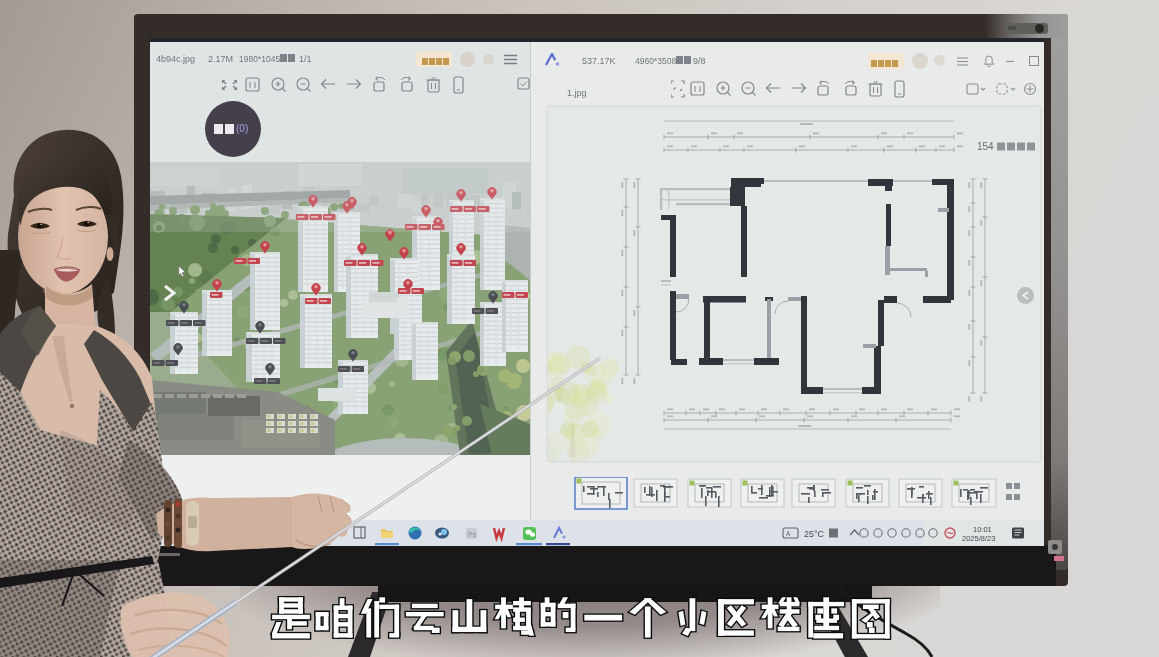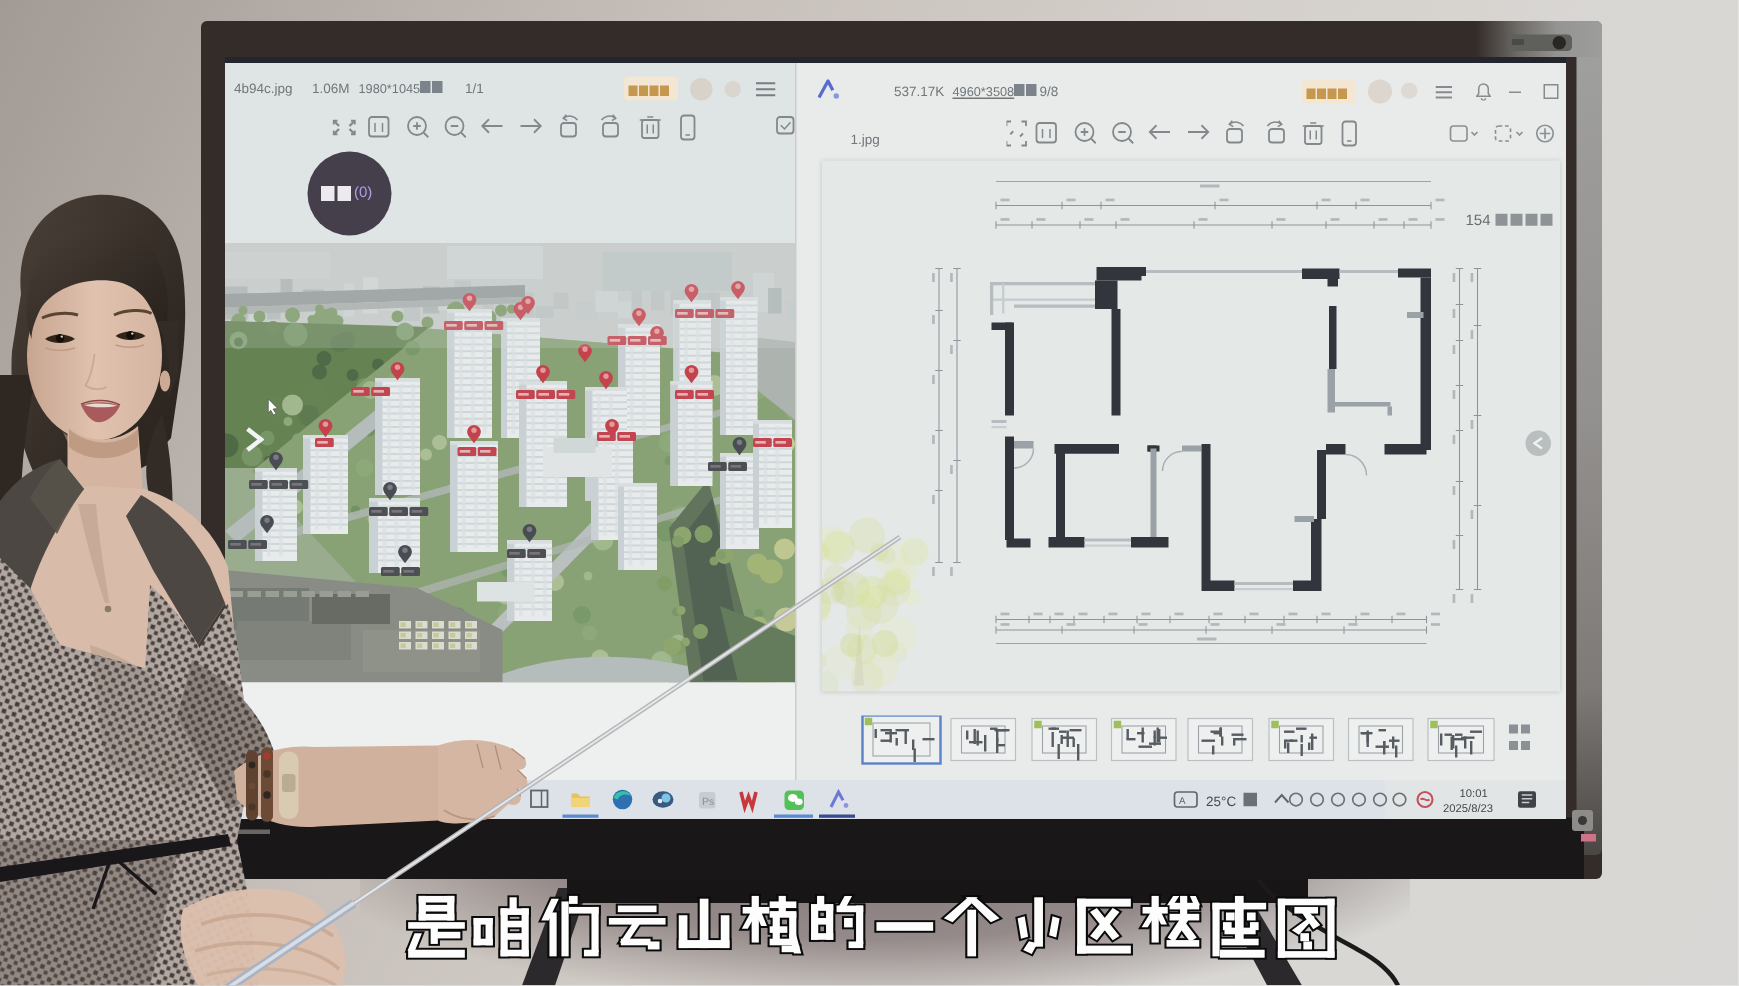--- a/index.html
+++ b/index.html
@@ -39,26 +39,26 @@
 <div class="abs" style="left:152px;top:553px;width:28px;height:3px;background:#6a6662;"></div>
 
 <div class="abs" style="left:1048px;top:540px;width:14px;height:14px;background:#8e8c88;border-radius:2px;"></div>
 <div class="abs" style="left:1052px;top:544px;width:6px;height:6px;background:#3a3836;border-radius:50%;"></div>
 
 <div class="abs" style="left:1054px;top:556px;width:10px;height:5px;background:#cf7389;"></div>
 
 <div class="abs" style="left:150px;top:38px;width:894px;height:508px;background:#e1e5e5;overflow:hidden;">
   <div class="abs" style="left:0;top:0;width:894px;height:4px;background:#23262c;"></div>
 
-  <div class="abs" style="left:0;top:4px;width:380px;height:478px;background:#dfe4e4;">
+  <div class="abs" style="left:0;top:4px;width:380px;height:478px;background:#dfe4e4;text-align:center;">
     <div class="abs" style="left:2px;top:12px;width:376px;height:12px;font-size:9px;color:#70767a;">
       <span style="position:absolute;left:4px;">4b94c.jpg</span>
-      <span style="position:absolute;left:56px;">1.06M</span>
+      <span style="position:absolute;left:56px;">2.17M</span>
       <span style="position:absolute;left:87px;font-size:8.5px;">1980*1045<i class="cjk" style="width:7px;height:8px;"></i><i class="cjk" style="width:7px;height:8px;margin-left:1px;"></i></span>
-      <span style="position:absolute;left:147px;margin-left:11px;">1/1</span>
+      <span style="position:absolute;left:147px;">1/1</span>
     </div>
 
     <div class="abs" style="left:266px;top:9px;width:36px;height:16px;background:#f3e6d2;border-radius:3px;padding-top:0;">
       <i class="cjk" style="width:6px;height:7px;background:#c6974f;margin:4px 0 0 3px;"></i><i class="cjk" style="width:6px;height:7px;background:#c6974f;margin-left:1px;"></i><i class="cjk" style="width:6px;height:7px;background:#c6974f;margin-left:1px;"></i><i class="cjk" style="width:6px;height:7px;background:#c6974f;margin-left:1px;"></i>
     </div>
     <div class="abs" style="left:310px;top:10px;width:15px;height:15px;border-radius:50%;background:#d8d2ca;"></div>
     <div class="abs" style="left:333px;top:12px;width:11px;height:11px;border-radius:50%;background:#dad5cf;"></div>
     <svg class="abs" style="left:354px;top:12px;" width="13" height="11" viewBox="0 0 13 11">
       <path d="M0 1.5h13M0 5.5h13M0 9.5h13" stroke="#777d81" stroke-width="1.4"></path>
     </svg>
@@ -825,22 +825,22 @@
     </svg>
   </div>
 
   <div class="abs" style="left:380px;top:4px;width:514px;height:478px;background:#e8ebea;border-left:1px solid #c9cdcb;">
     <svg class="abs" style="left:14px;top:11px;" width="15" height="13" viewBox="0 0 15 13">
       <path d="M1 12L7 1l3.2 6.2" stroke="#5b6ad0" stroke-width="2.2" fill="none"></path>
       <circle cx="12.5" cy="11" r="1.8" fill="#8a96e0"></circle>
     </svg>
     <div class="abs" style="left:36px;top:14px;font-size:9px;color:#70767a;height:12px;">
       <span style="position:absolute;left:0;margin-top:32px;">1.jpg</span>
-      <span style="position:absolute;left:29px;text-align:center;">537.17K</span>
-      <span style="position:absolute;left:68px;white-space:nowrap;font-size:8.5px;text-decoration:underline;">4960*3508<i class="cjk" style="width:7px;height:8px;"></i><i class="cjk" style="width:7px;height:8px;margin-left:1px;"></i></span>
+      <span style="position:absolute;left:15px;text-align:center;">537.17K</span>
+      <span style="position:absolute;left:68px;white-space:nowrap;font-size:8.5px;">4960*3508<i class="cjk" style="width:7px;height:8px;"></i><i class="cjk" style="width:7px;height:8px;margin-left:1px;"></i></span>
       <span style="position:absolute;left:126px;">9/8</span>
     </div>
     <div class="abs" style="left:337px;top:11px;width:36px;height:16px;background:#f3e6d2;border-radius:3px;">
       <i class="cjk" style="width:6px;height:7px;background:#c6974f;margin:4px 0 0 3px;"></i><i class="cjk" style="width:6px;height:7px;background:#c6974f;margin-left:1px;"></i><i class="cjk" style="width:6px;height:7px;background:#c6974f;margin-left:1px;"></i><i class="cjk" style="width:6px;height:7px;background:#c6974f;margin-left:1px;"></i>
     </div>
     <div class="abs" style="left:381px;top:11px;width:16px;height:16px;border-radius:50%;background:#dcd6cf;"></div>
     <div class="abs" style="left:403px;top:13px;width:11px;height:11px;border-radius:50%;background:#ded9d3;"></div>
     <svg class="abs" style="left:426px;top:15px;" width="11" height="9" viewBox="0 0 11 9">
       <path d="M0 1h11M0 4.5h11M0 8h11" stroke="#868b8f" stroke-width="1.2"></path>
     </svg>

